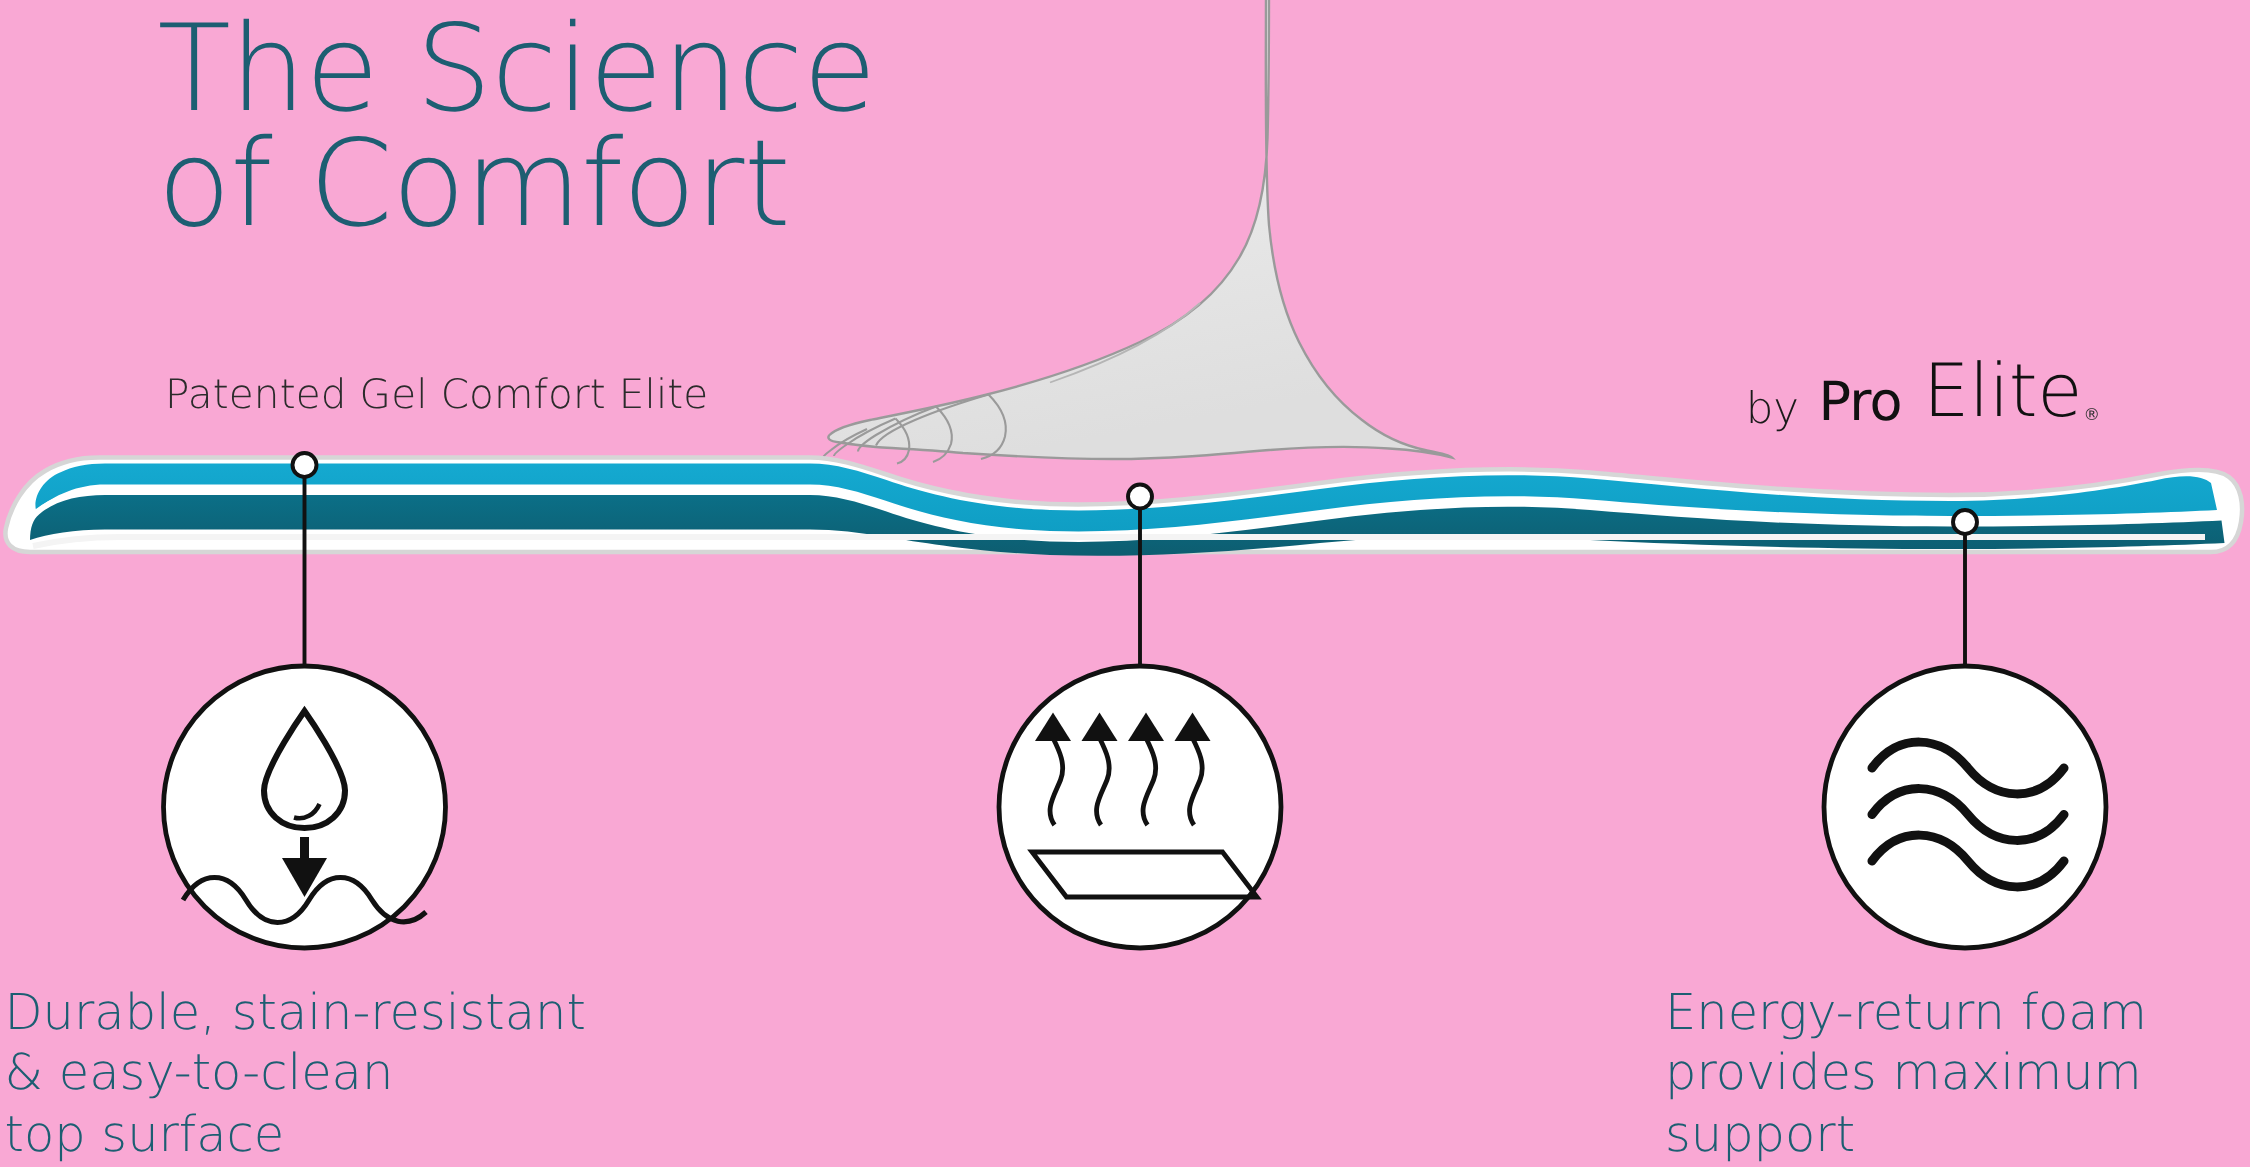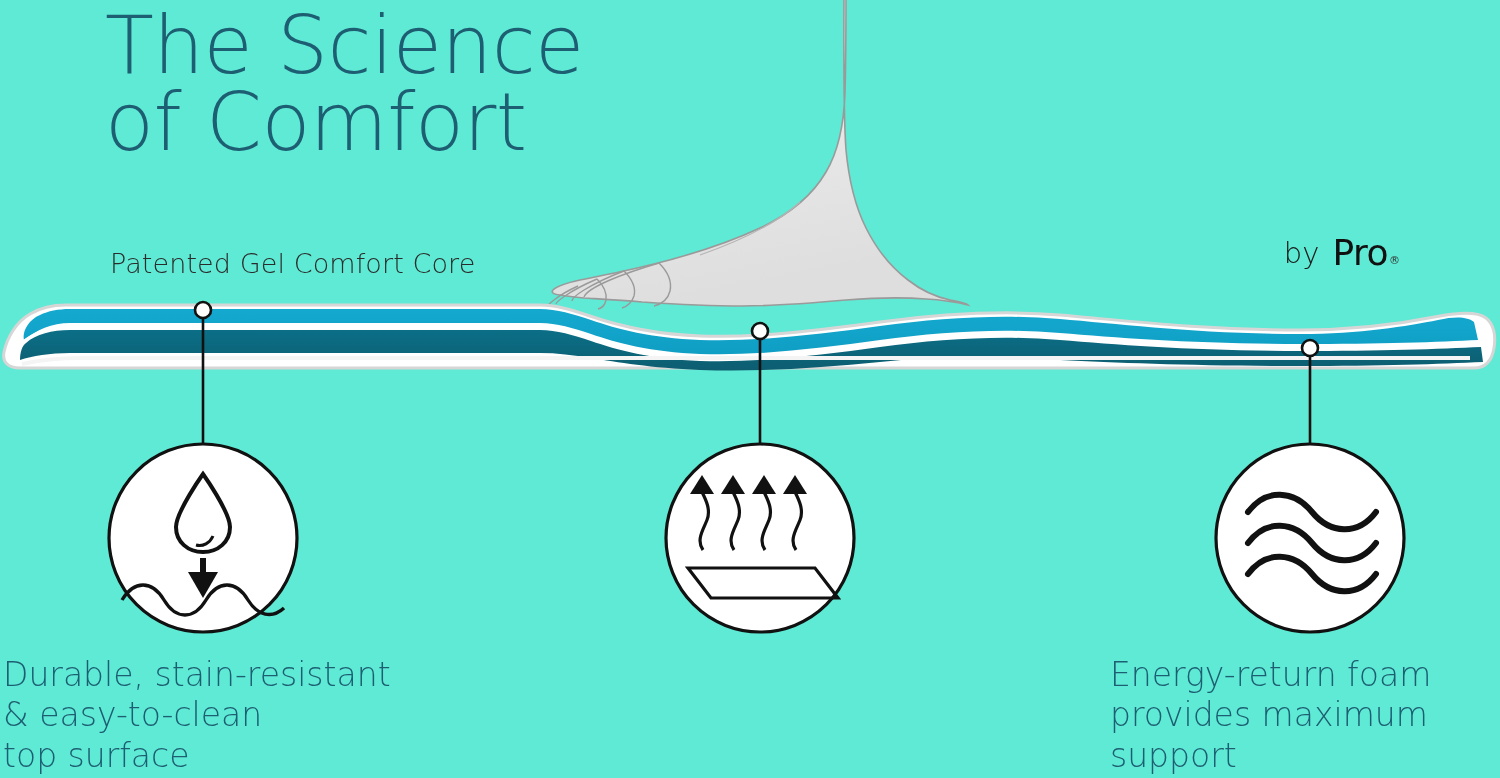--- a/index.html
+++ b/index.html
@@ -7,21 +7,21 @@
     padding: 0;
     background: #ffffff;
   }
   body {
     font-family: "Liberation Sans", sans-serif;
   }
   #stage {
     position: relative;
     width: 1500px;
     height: 778px;
-    background: #5eead4;
+    background: #f9a8d4;
     overflow: hidden;
   }
 
   
   #headline {
     position: absolute;
     left: 105px;
     top: 8px;
     width: 620px;
     color: #1d5e72;
@@ -45,21 +45,21 @@
     letter-spacing: 0.1px;
     white-space: nowrap;
   }
 
   
   #brand {
     position: absolute;
     right: 100px;
     top: 232px;
     display: flex;
-    align-items: center;
+    align-items: flex-end;
     color: #111111;
   }
   #brand .by {
     font-family: "DejaVu Sans", sans-serif;
     font-weight: 300;
     font-size: 29px;
     margin-right: 13px;
     color: #1a1a1a;
   }
   #brand .gel {
@@ -115,25 +115,26 @@
   #caption-2 { left: 1110px; width: 400px; }
 </style>
 </head>
 <body>
 
 <div id="stage">
 
   <div id="headline">The Science
 of Comfort</div>
 
-  <div id="core-label">Patented Gel Comfort Core</div>
+  <div id="core-label">Patented Gel Comfort Elite</div>
 
   <div id="brand">
     <span class="by">by</span>
     <span class="pro">Pro</span>
+    <span class="elite">Elite</span>
     <span class="rmark">®</span>
   </div>
 
   <svg id="scene" viewBox="0 0 1500 778" xmlns="http://www.w3.org/2000/svg">
 
     <defs>
       <linearGradient id="footGrad" x1="0" y1="0" x2="0.25" y2="1">
         <stop offset="0%" stop-color="#f2f2f2"></stop>
         <stop offset="55%" stop-color="#e8e8e8"></stop>
         <stop offset="100%" stop-color="#dedede"></stop>

